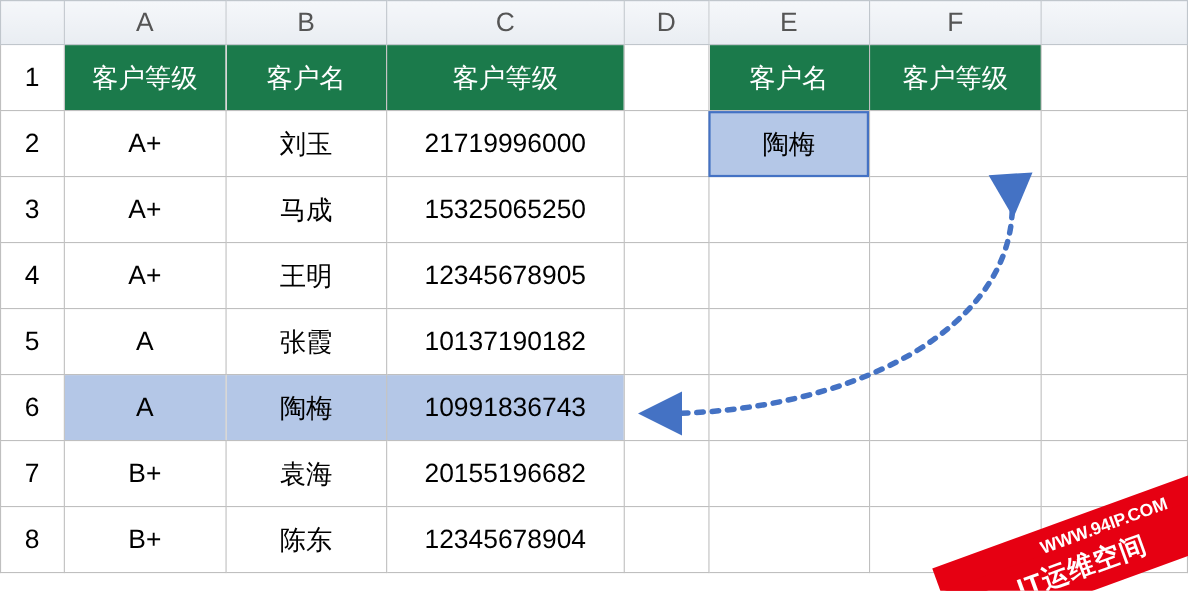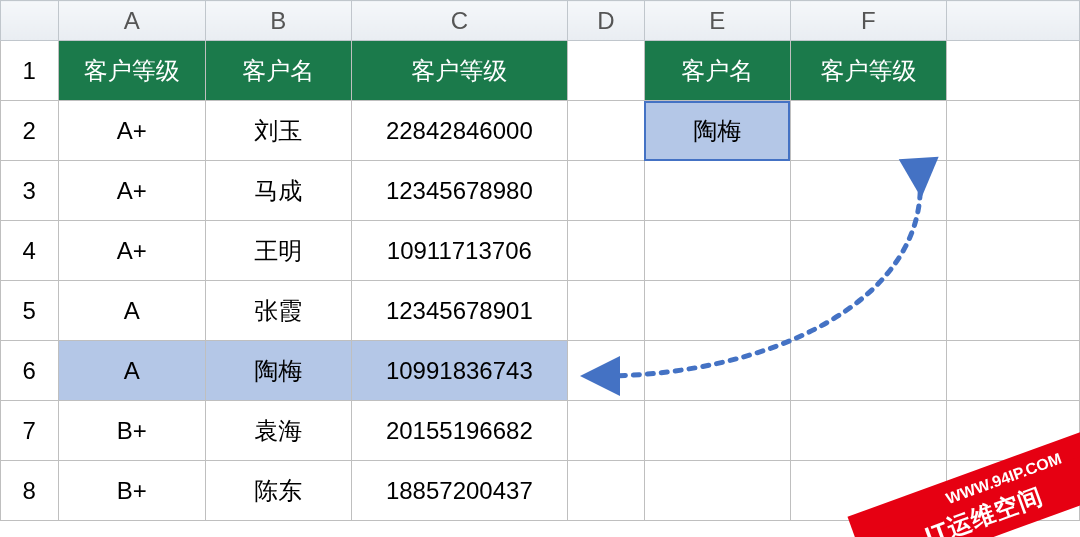--- a/index.html
+++ b/index.html
@@ -163,54 +163,54 @@
     <td></td>
     <td class="hdr">客户名</td>
     <td class="hdr">客户等级</td>
     <td></td>
   </tr>
 
   <tr>
     <td class="rh">2</td>
     <td>A+</td>
     <td>刘玉</td>
-    <td>22842846000</td>
+    <td>21719996000</td>
     <td></td>
     <td class="hl-sel">陶梅</td>
     <td class="blank-cell"></td>
     <td></td>
   </tr>
 
   <tr>
     <td class="rh">3</td>
     <td>A+</td>
     <td>马成</td>
-    <td>12345678980</td>
+    <td>15325065250</td>
     <td></td>
     <td></td>
     <td></td>
     <td></td>
   </tr>
 
   <tr>
     <td class="rh">4</td>
     <td>A+</td>
     <td>王明</td>
-    <td>10911713706</td>
+    <td>12345678905</td>
     <td></td>
     <td></td>
     <td></td>
     <td></td>
   </tr>
 
   <tr>
     <td class="rh">5</td>
     <td>A</td>
     <td>张霞</td>
-    <td>12345678901</td>
+    <td>10137190182</td>
     <td></td>
     <td></td>
     <td></td>
     <td></td>
   </tr>
 
   <tr>
     <td class="rh">6</td>
     <td class="hl">A</td>
     <td class="hl">陶梅</td>
@@ -229,21 +229,21 @@
     <td></td>
     <td></td>
     <td></td>
     <td></td>
   </tr>
 
   <tr>
     <td class="rh">8</td>
     <td>B+</td>
     <td>陈东</td>
-    <td>18857200437</td>
+    <td>12345678904</td>
     <td></td>
     <td></td>
     <td></td>
     <td></td>
   </tr>
 </tbody>
   </table>
 
 <svg class="arrow-svg" width="1080" height="537">
   <defs>

